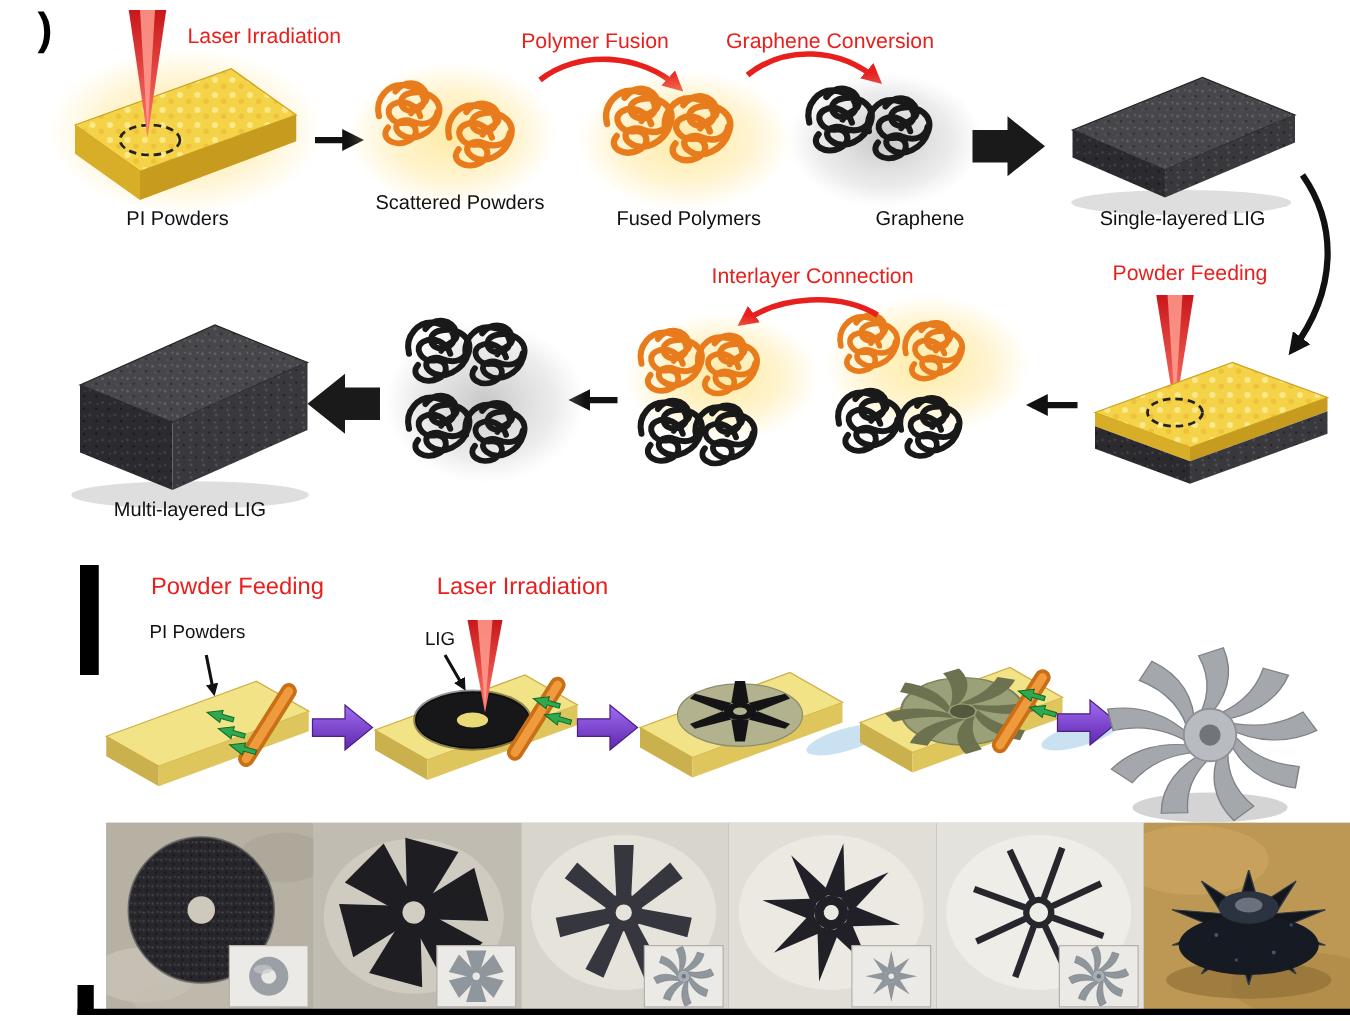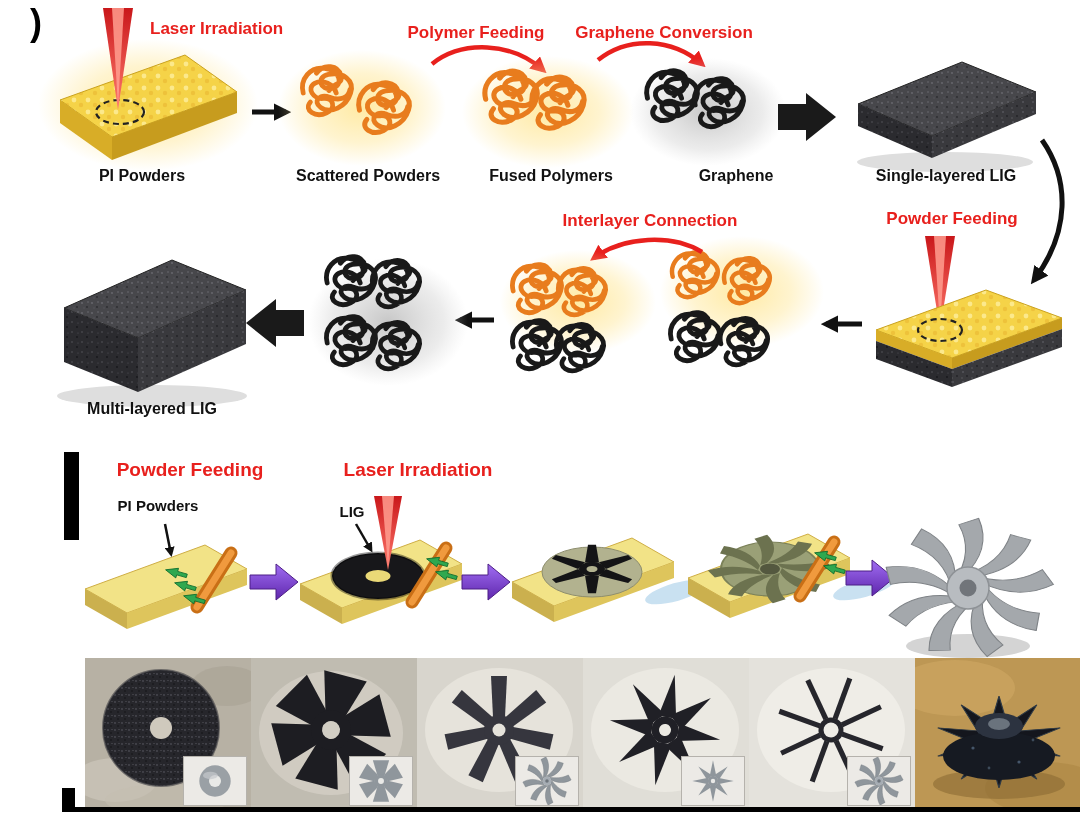--- a/index.html
+++ b/index.html
@@ -1,20 +1,20 @@
 <!DOCTYPE html>
 <html><head>
 <meta charset="utf-8">
 <style>
   *{box-sizing:border-box;margin:0;padding:0}
   body{background:#fff}
   .page{position:relative;width:1080px;height:817px;background:#fff;
         font-family:"Liberation Sans",sans-serif;overflow:hidden}
   .abs{position:absolute}
-  .lbl{position:absolute;font-weight:700;white-space:nowrap;line-height:1.1}
+  .lbl{position:absolute;font-weight:400;white-space:nowrap;line-height:1.1}
   .red{color:#e8201d;font-size:17px}
   .redB{color:#e8201d;font-size:19px}
   .blk{color:#111;font-size:16px}
   .blkS{color:#111;font-size:15px}
   .ctr{transform:translateX(-50%)}
   .tag{position:absolute;font-weight:800;font-size:36px;color:#000}
   .frag{position:absolute;background:#000}
   .photo{position:absolute;top:658px;height:152px;overflow:hidden;background:#ccc;
          box-shadow:inset 0 0 0 1px rgba(110,110,110,.35)}
   .photo > svg.ph{position:absolute;left:0;top:0;width:100%;height:100%}
@@ -218,22 +218,22 @@
       <ellipse cx="152" cy="396" rx="95" ry="11" fill="#dedede"></ellipse>
       <polygon points="64,308 172,260 246,290 138,338" fill="url(#speck)" stroke="#222" stroke-width="1"></polygon>
       <polygon points="64,308 138,338 138,392 64,362" fill="url(#speckD)"></polygon>
       <polygon points="138,338 246,290 246,344 138,392" fill="url(#speckM)"></polygon>
     </g>
   </svg>
 
   <div class="tag" style="left:30px;top:2px">)</div>
   <div class="lbl red" style="left:150px;top:20px">Laser Irradiation</div>
   <div class="lbl blk ctr" style="left:142px;top:167px">PI Powders</div>
-  <div class="lbl blk ctr" style="left:368px;top:167px">Scattered Powders</div>
-  <div class="lbl red ctr" style="left:476px;top:24px">Polymer Feeding</div>
+  <div class="lbl blk ctr" style="left:368px;top:154px">Scattered Powders</div>
+  <div class="lbl red ctr" style="left:476px;top:24px">Polymer Fusion</div>
   <div class="lbl blk ctr" style="left:551px;top:167px">Fused Polymers</div>
   <div class="lbl red ctr" style="left:664px;top:24px">Graphene Conversion</div>
   <div class="lbl blk ctr" style="left:736px;top:167px">Graphene</div>
   <div class="lbl blk ctr" style="left:946px;top:167px">Single-layered LIG</div>
   <div class="lbl red ctr" style="left:952px;top:210px">Powder Feeding</div>
   <div class="lbl red ctr" style="left:650px;top:212px">Interlayer Connection</div>
   <div class="lbl blk ctr" style="left:152px;top:400px">Multi-layered LIG</div>
 
   <svg class="abs" style="left:0;top:440px" width="1080" height="377" viewBox="0 0 1080 377">
 

